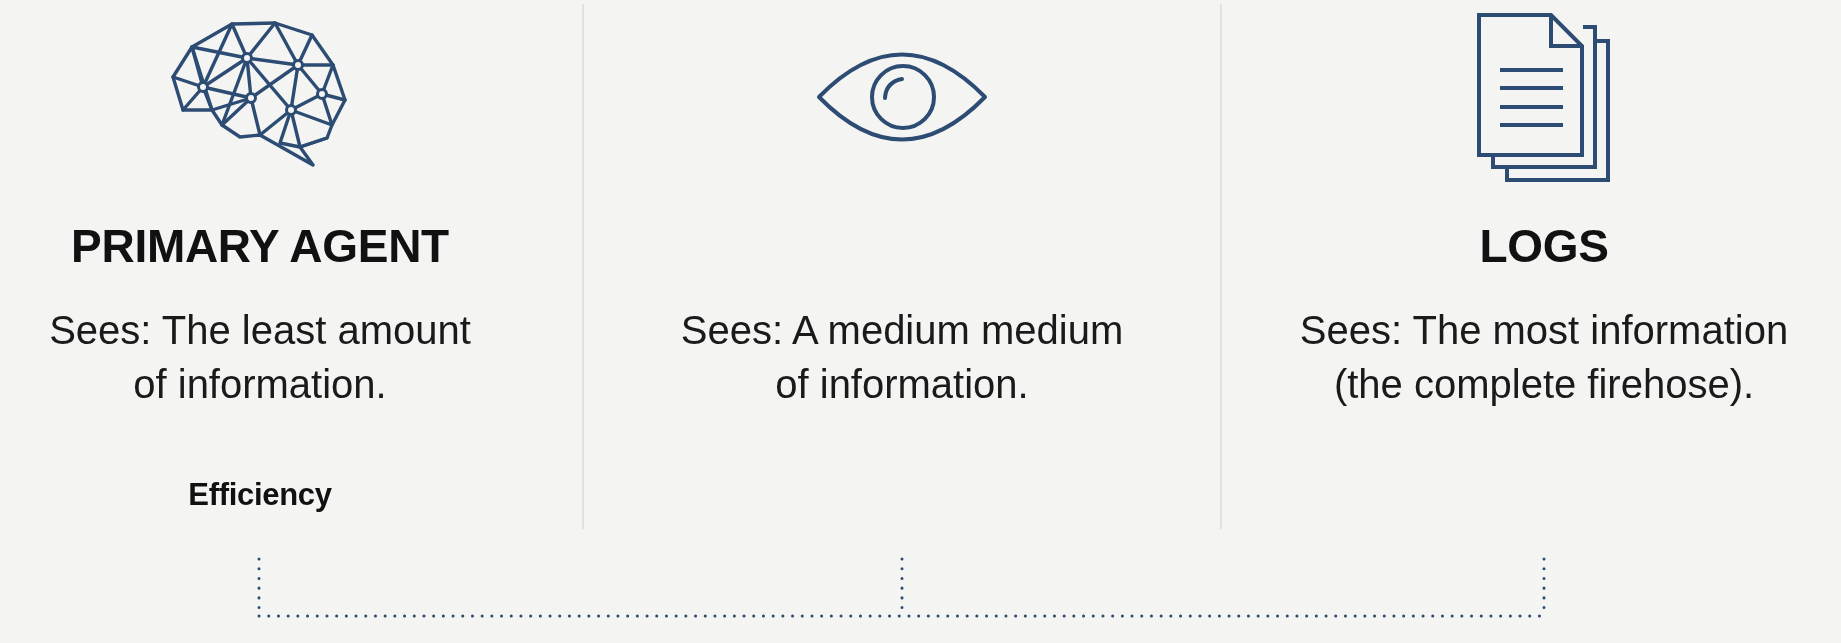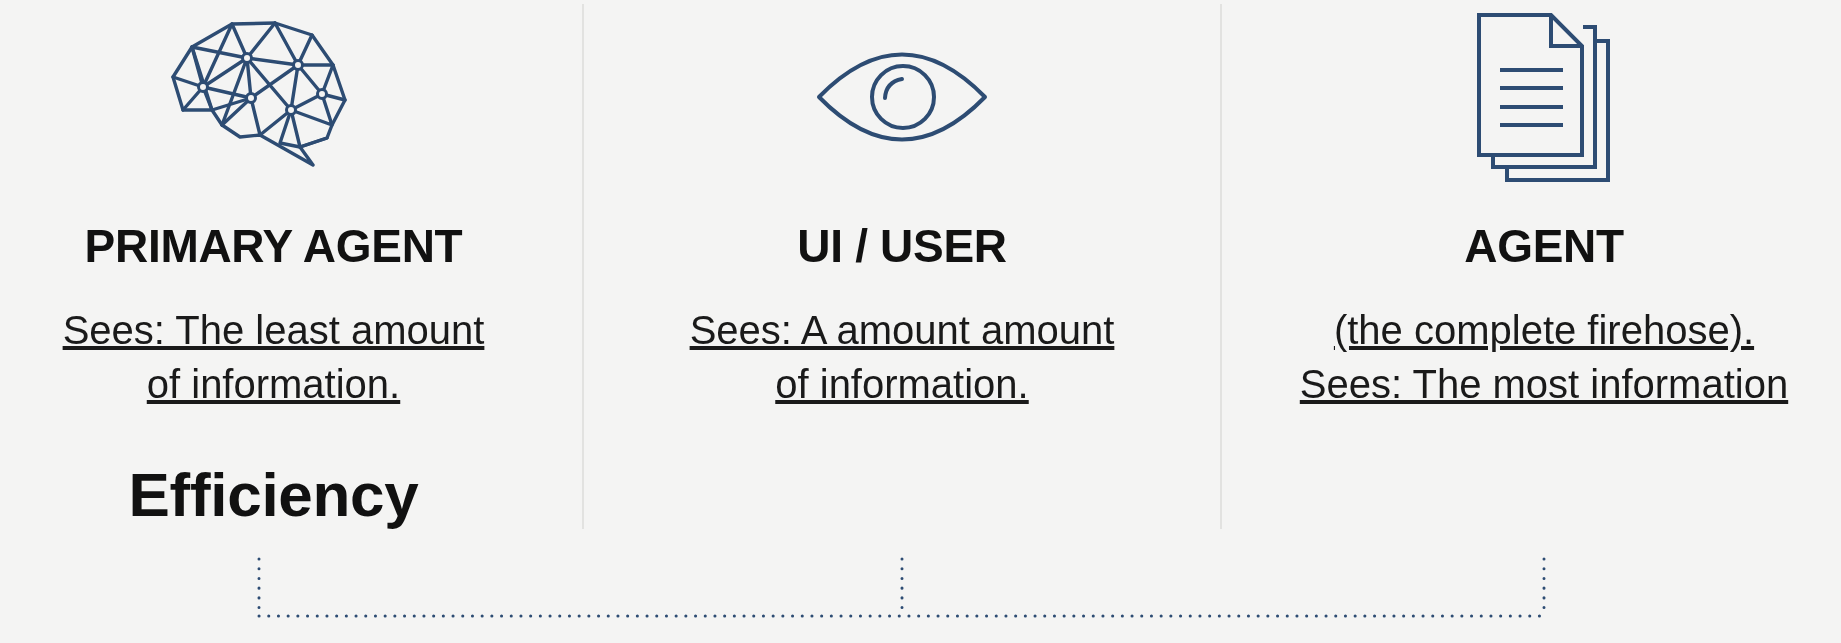--- a/index.html
+++ b/index.html
@@ -21,37 +21,36 @@
   .icon { position: absolute; left: 0; top: 0; }
   .heading {
     position: absolute; left: 0; right: 0; top: 218px;
     font-size: 46px; font-weight: 700; line-height: 56px;
     white-space: nowrap; letter-spacing: -0.3px;
   }
   .desc {
     position: absolute; left: 0; right: 0; top: 303px;
     font-size: 40px; font-weight: 400; line-height: 54px;
     color: #1a1a1a;
-    text-decoration: underline;
   }
   .desc div { white-space: nowrap; }
   .value {
     position: absolute; left: 0; right: 0; top: 467px;
-    font-size: 62px; font-weight: 700; line-height: 56px;
+    font-size: 31px; font-weight: 700; line-height: 56px;
     white-space: nowrap; letter-spacing: -0.3px;
   }
   .bracket { position: absolute; left: 0; top: 0; }
 </style>
 </head>
 <body>
 
 <div class="divider" style="left:582px;"></div>
 <div class="divider" style="left:1220px;"></div>
 
-<div class="col" style="left:0; width:520px;padding-left:27px;">
+<div class="col" style="left:0; width:520px;">
   <svg class="icon" width="520" height="200" viewBox="0 0 520 200">
     <g fill="none" stroke="#2d4c73" stroke-width="3.4" stroke-linejoin="round" stroke-linecap="round">
 
       <path d="M232,24 L275,23 L312,35 L333,65 L345,100 L332,125 L327,138 L300,147 L313,165 L260,135 L240,137 L222,125 L212,110 L183,110 L173,77 L192,47 Z"></path>
 
       <path d="M192,47 L247,58 L298,65 L333,65"></path>
       <path d="M232,24 L247,58 L275,23"></path>
       <path d="M275,23 L298,65 L312,35"></path>
       <path d="M192,47 L203,87 L173,77"></path>
       <path d="M203,87 L247,58 L251,98 L203,87"></path>
@@ -87,23 +86,22 @@
 </div>
 
 <div class="col" style="left:642px; width:520px;">
   <svg class="icon" width="520" height="200" viewBox="642 0 520 200">
     <g fill="none" stroke="#2d4c73" stroke-width="4" stroke-linecap="round" stroke-linejoin="round">
       <path d="M819,97 Q902,12 985,97 Q902,182 819,97 Z"></path>
       <circle cx="903" cy="97" r="31"></circle>
       <path d="M885,98 Q886,82 902,79"></path>
     </g>
   </svg>
-  <div class="heading">UI / USER</div>
   <div class="desc">
-    <div>Sees: A amount amount</div>
+    <div>Sees: A medium medium</div>
     <div>of information.</div>
   </div>
 </div>
 
 <div class="col" style="left:1254px; width:580px;">
   <svg class="icon" width="580" height="200" viewBox="1254 0 580 200">
     <g fill="none" stroke="#2d4c73" stroke-width="4" stroke-linejoin="miter">
 
       <path d="M1597,41 L1608,41 L1608,180 L1507,180 L1507,168"></path>
 
@@ -111,24 +109,24 @@
 
       <path d="M1479,15 L1551,15 L1582,46 L1582,155 L1479,155 Z" fill="#f4f4f3"></path>
       <path d="M1551,15 L1551,46 L1582,46"></path>
 
       <path d="M1500,70 L1563,70"></path>
       <path d="M1500,88 L1563,88"></path>
       <path d="M1500,107 L1563,107"></path>
       <path d="M1500,125 L1563,125"></path>
     </g>
   </svg>
-  <div class="heading">AGENT</div>
+  <div class="heading">LOGS</div>
   <div class="desc">
+    <div>Sees: The most information</div>
     <div>(the complete firehose).</div>
-    <div>Sees: The most information</div>
   </div>
 </div>
 
 <svg class="bracket" width="1841" height="643" viewBox="0 0 1841 643">
   <g stroke="#2d4c73" stroke-width="3" stroke-linecap="round" stroke-dasharray="0.1 9.6" fill="none">
     <path d="M259,559 L259,612"></path>
     <path d="M902,559 L902,612"></path>
     <path d="M1544,559 L1544,612"></path>
     <path d="M259,616 L1544,616"></path>
   </g>

